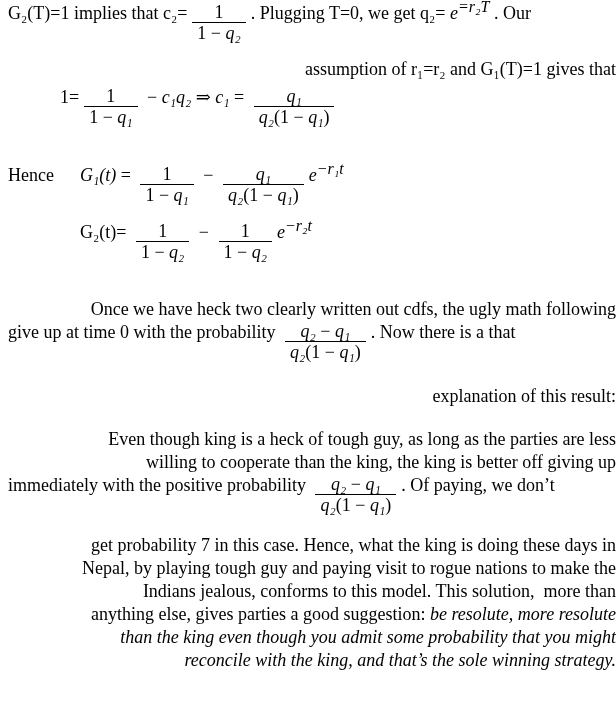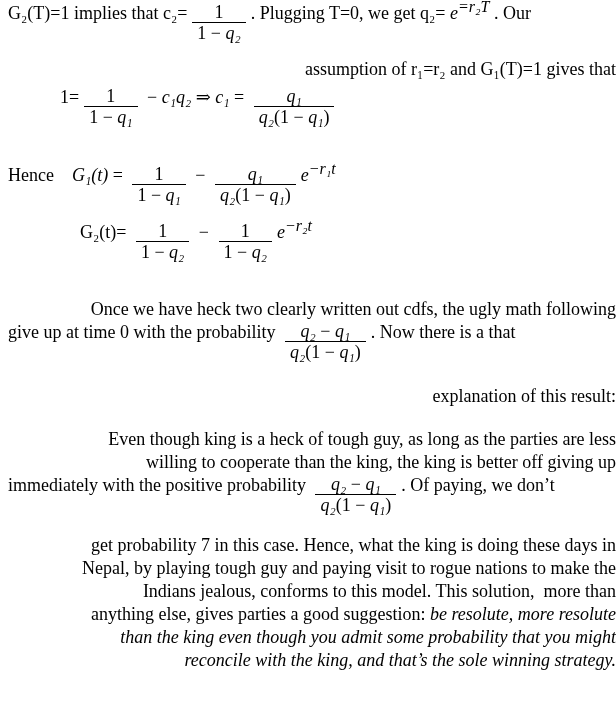--- a/index.html
+++ b/index.html
@@ -18,21 +18,21 @@
   .frac .den { border-top:1.2px solid #000; padding:0 5px; white-space:pre; }
   sup { font-size:16px; line-height:0; }
   i, .it { font-style:italic; }
   .sp { text-decoration-style:wavy;
         text-decoration-color:#cc0000; text-decoration-thickness:1px;
         text-underline-offset:3px; }
   .l1 { height:54px; }
   .l2 { line-height:26px; height:26px; }
   .eq1 { height:62px; margin-left:52px; margin-top:4px; }
   .eq2 { height:57px; margin-top:16px; }
-  .eq2 .label { margin-right:18px; }
+  .eq2 .label { margin-right:26px; }
   .eq3 { height:58px; margin-left:72px; }
   .p2 { margin-top:19px; }
   .p2tall { height:64px; }
   .p3 { margin-top:20px; }
   .p3tall { height:60px; }
 </style>
 </head>
 <body>
 
 <div class="page">

